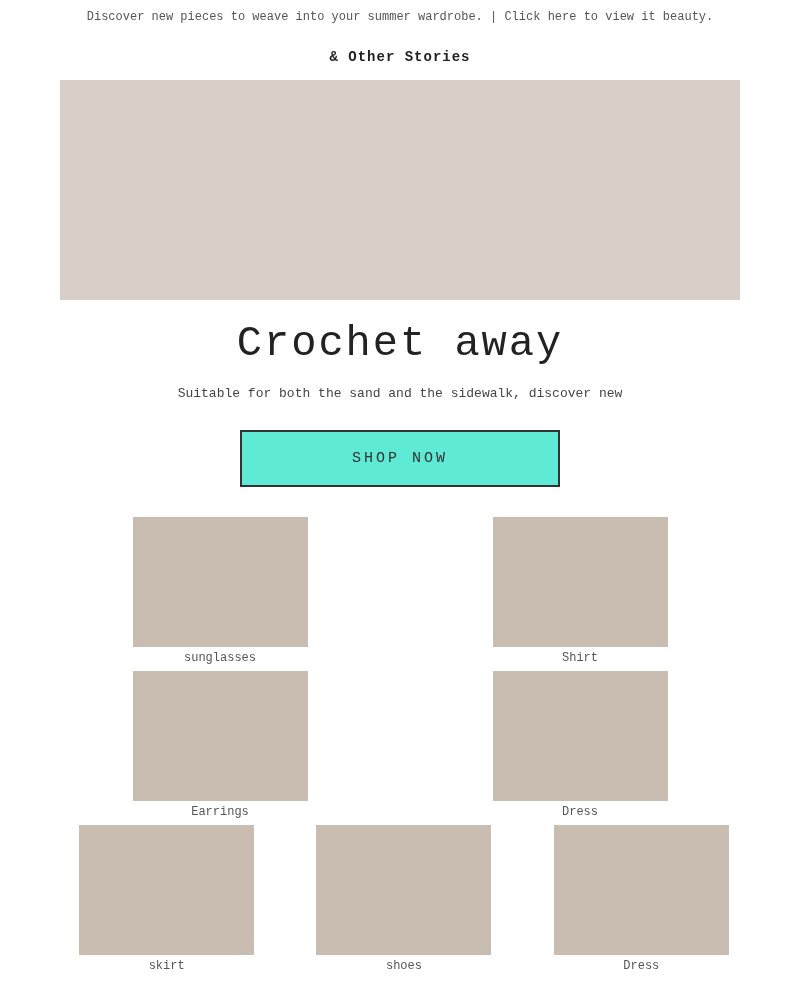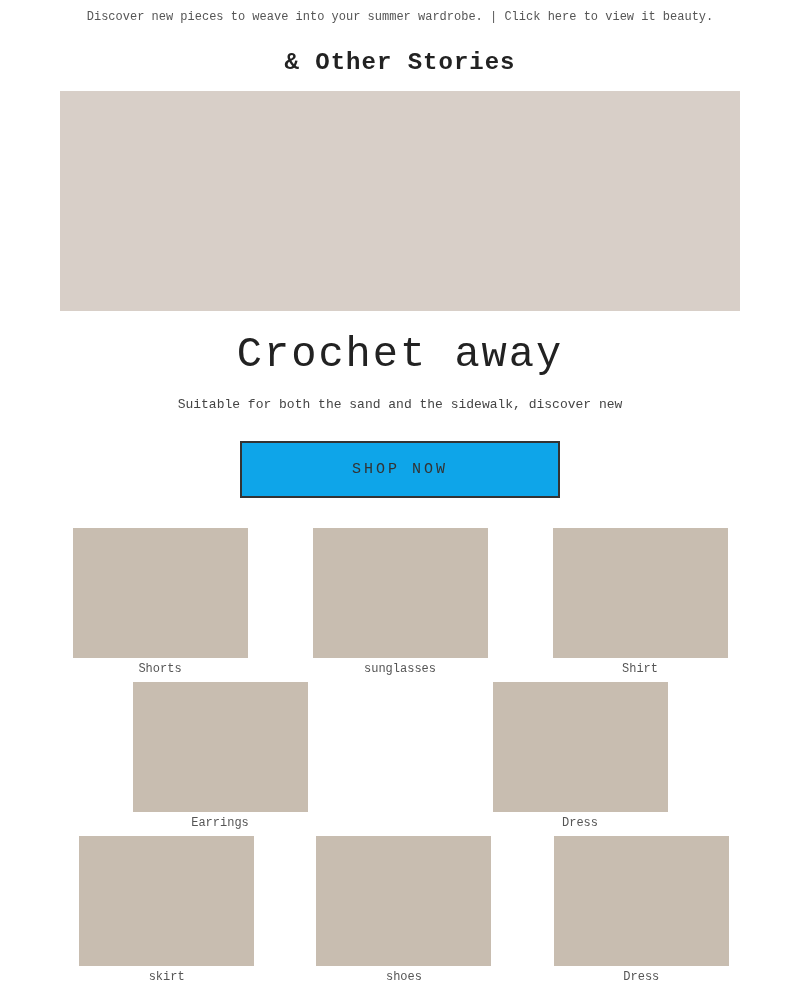--- a/index.html
+++ b/index.html
@@ -18,21 +18,21 @@
       color: #555;
       border-bottom: none;
     }
     .top-bar a {
       color: #555;
       text-decoration: none;
     }
     .logo-section {
       text-align: center;
       padding: 15px 20px 5px;
-      font-size: 24px;
+      font-size: 14px;
       font-weight: bold;
       letter-spacing: 1px;
       color: #222;
     }
     .hero-image {
       width: 100%;
       padding: 0 60px;
       margin: 10px 0;
     }
     .hero-image .img-placeholder {
@@ -61,21 +61,21 @@
       text-align: center;
       margin: 0 auto 30px;
       max-width: 320px;
     }
     .shop-btn {
       display: block;
       width: 320px;
       margin: 0 auto;
       padding: 18px 0;
       border: 2px solid #333;
-      background: #0ea5e9;
+      background: #5eead4;
       font-family: 'Courier New', Courier, monospace;
       font-size: 15px;
       letter-spacing: 3px;
       color: #333;
       text-align: center;
       cursor: pointer;
       text-decoration: none;
     }
     .product-img {
       width: 190px;
@@ -137,24 +137,20 @@
   <span>Suitable for both the sand and the sidewalk, discover new</span><br>
 </p>
 
 <div class="shop-btn-container">
   <a href="#" class="shop-btn">SHOP NOW</a>
 </div>
 
 <div class="products-row">
   <div class="product-col">
     <div class="product-img"></div>
-    <span class="product-label">Shorts</span>
-  </div>
-  <div class="product-col">
-    <div class="product-img"></div>
     <span class="product-label">sunglasses</span>
   </div>
   <div class="product-col">
     <div class="product-img"></div>
     <span class="product-label">Shirt</span>
   </div>
 </div>
 
 <div class="products-row">
   <div class="product-col">

